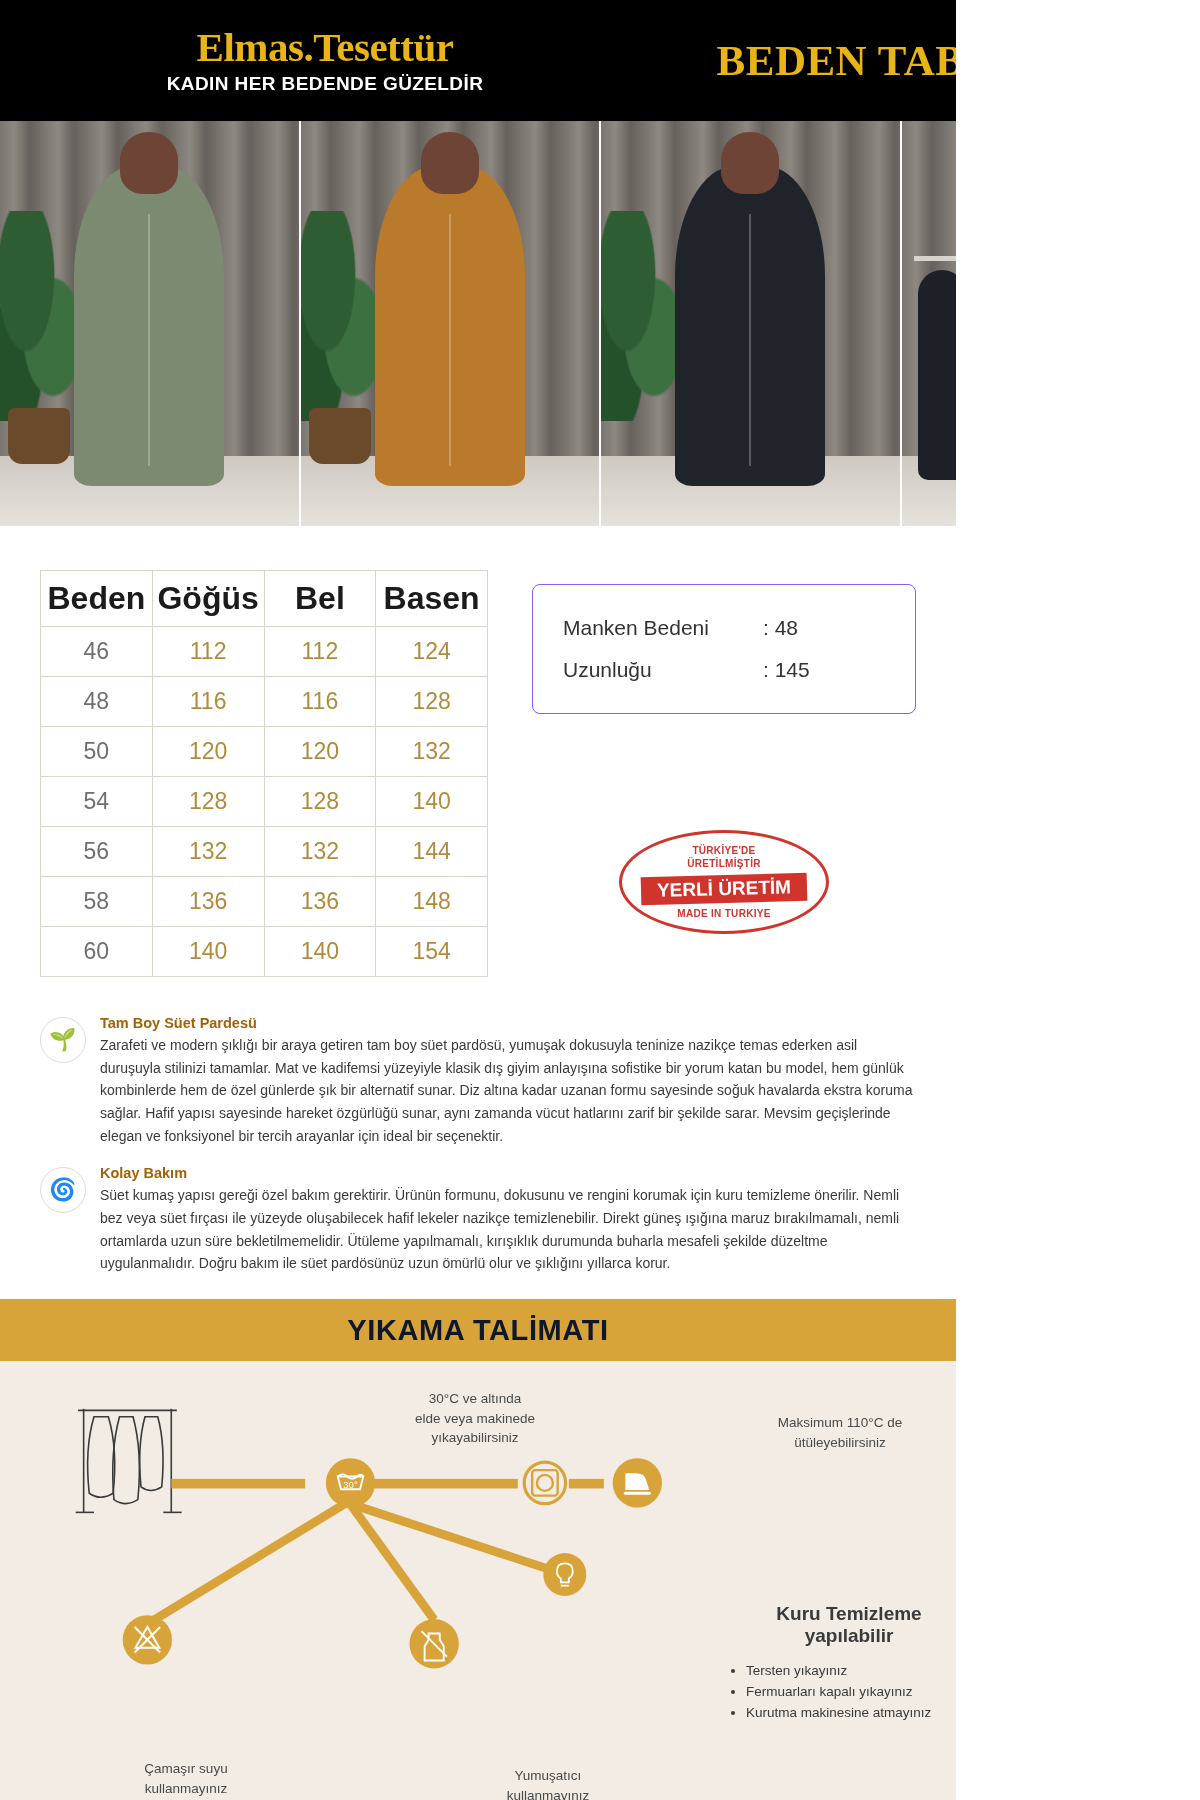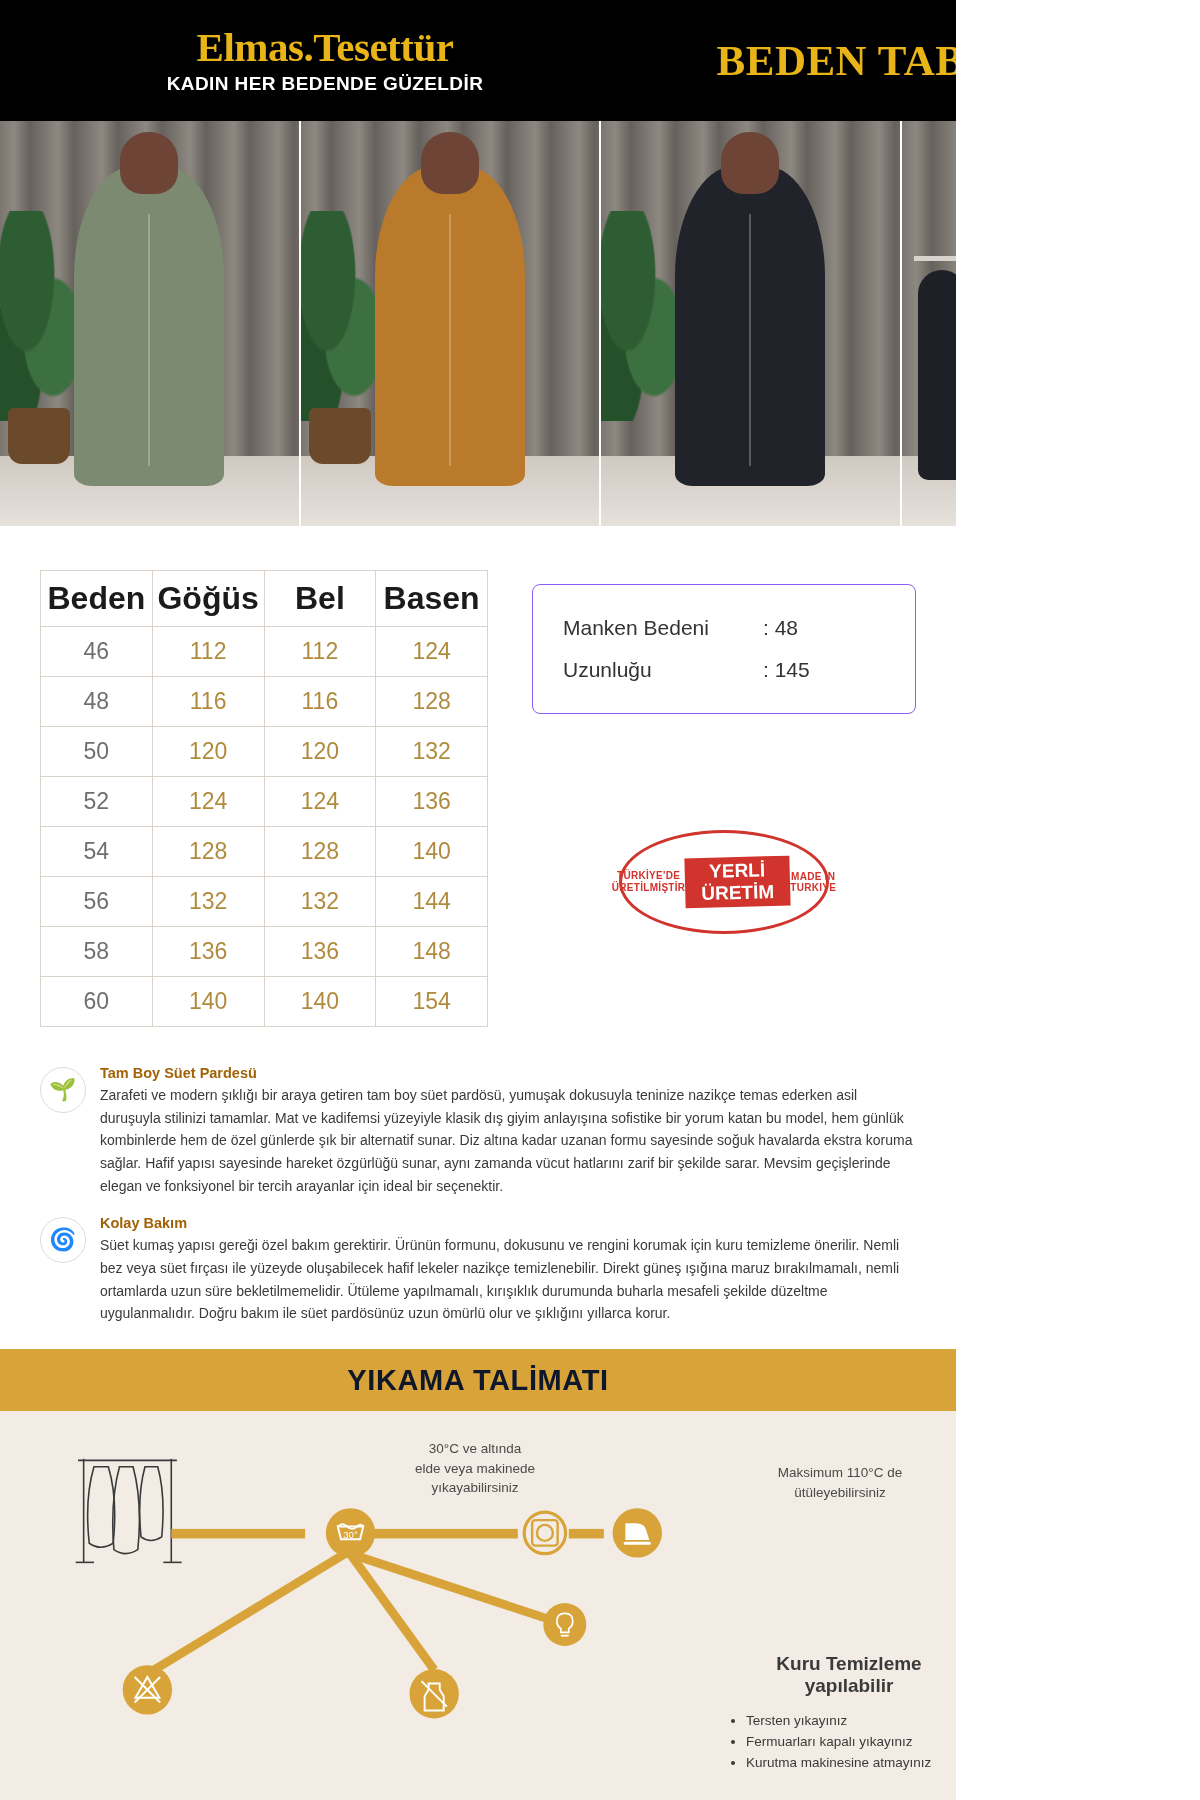--- a/index.html
+++ b/index.html
@@ -204,20 +204,21 @@
     position: relative;
     text-align: center;
   }
   .stamp .ring {
     border: 3px solid #d0342c;
     border-radius: 50%;
     height: 104px;
     width: 210px;
     margin: 0 auto;
     display: flex;
+    flex-direction: column;
     justify-content: center;
     align-items: center;
   }
   .stamp .top-text {
     font-size: 10px;
     color: #d0342c;
     font-weight: bold;
     letter-spacing: 0.3px;
     line-height: 1.25;
   }
@@ -388,26 +389,20 @@
           <td>48</td>
           <td>116</td>
           <td>116</td>
           <td>128</td>
         </tr>
         <tr>
           <td>50</td>
           <td>120</td>
           <td>120</td>
           <td>132</td>
-        </tr>
-        <tr>
-          <td>52</td>
-          <td>124</td>
-          <td>124</td>
-          <td>136</td>
         </tr>
         <tr>
           <td>54</td>
           <td>128</td>
           <td>128</td>
           <td>140</td>
         </tr>
         <tr>
           <td>56</td>
           <td>132</td>

